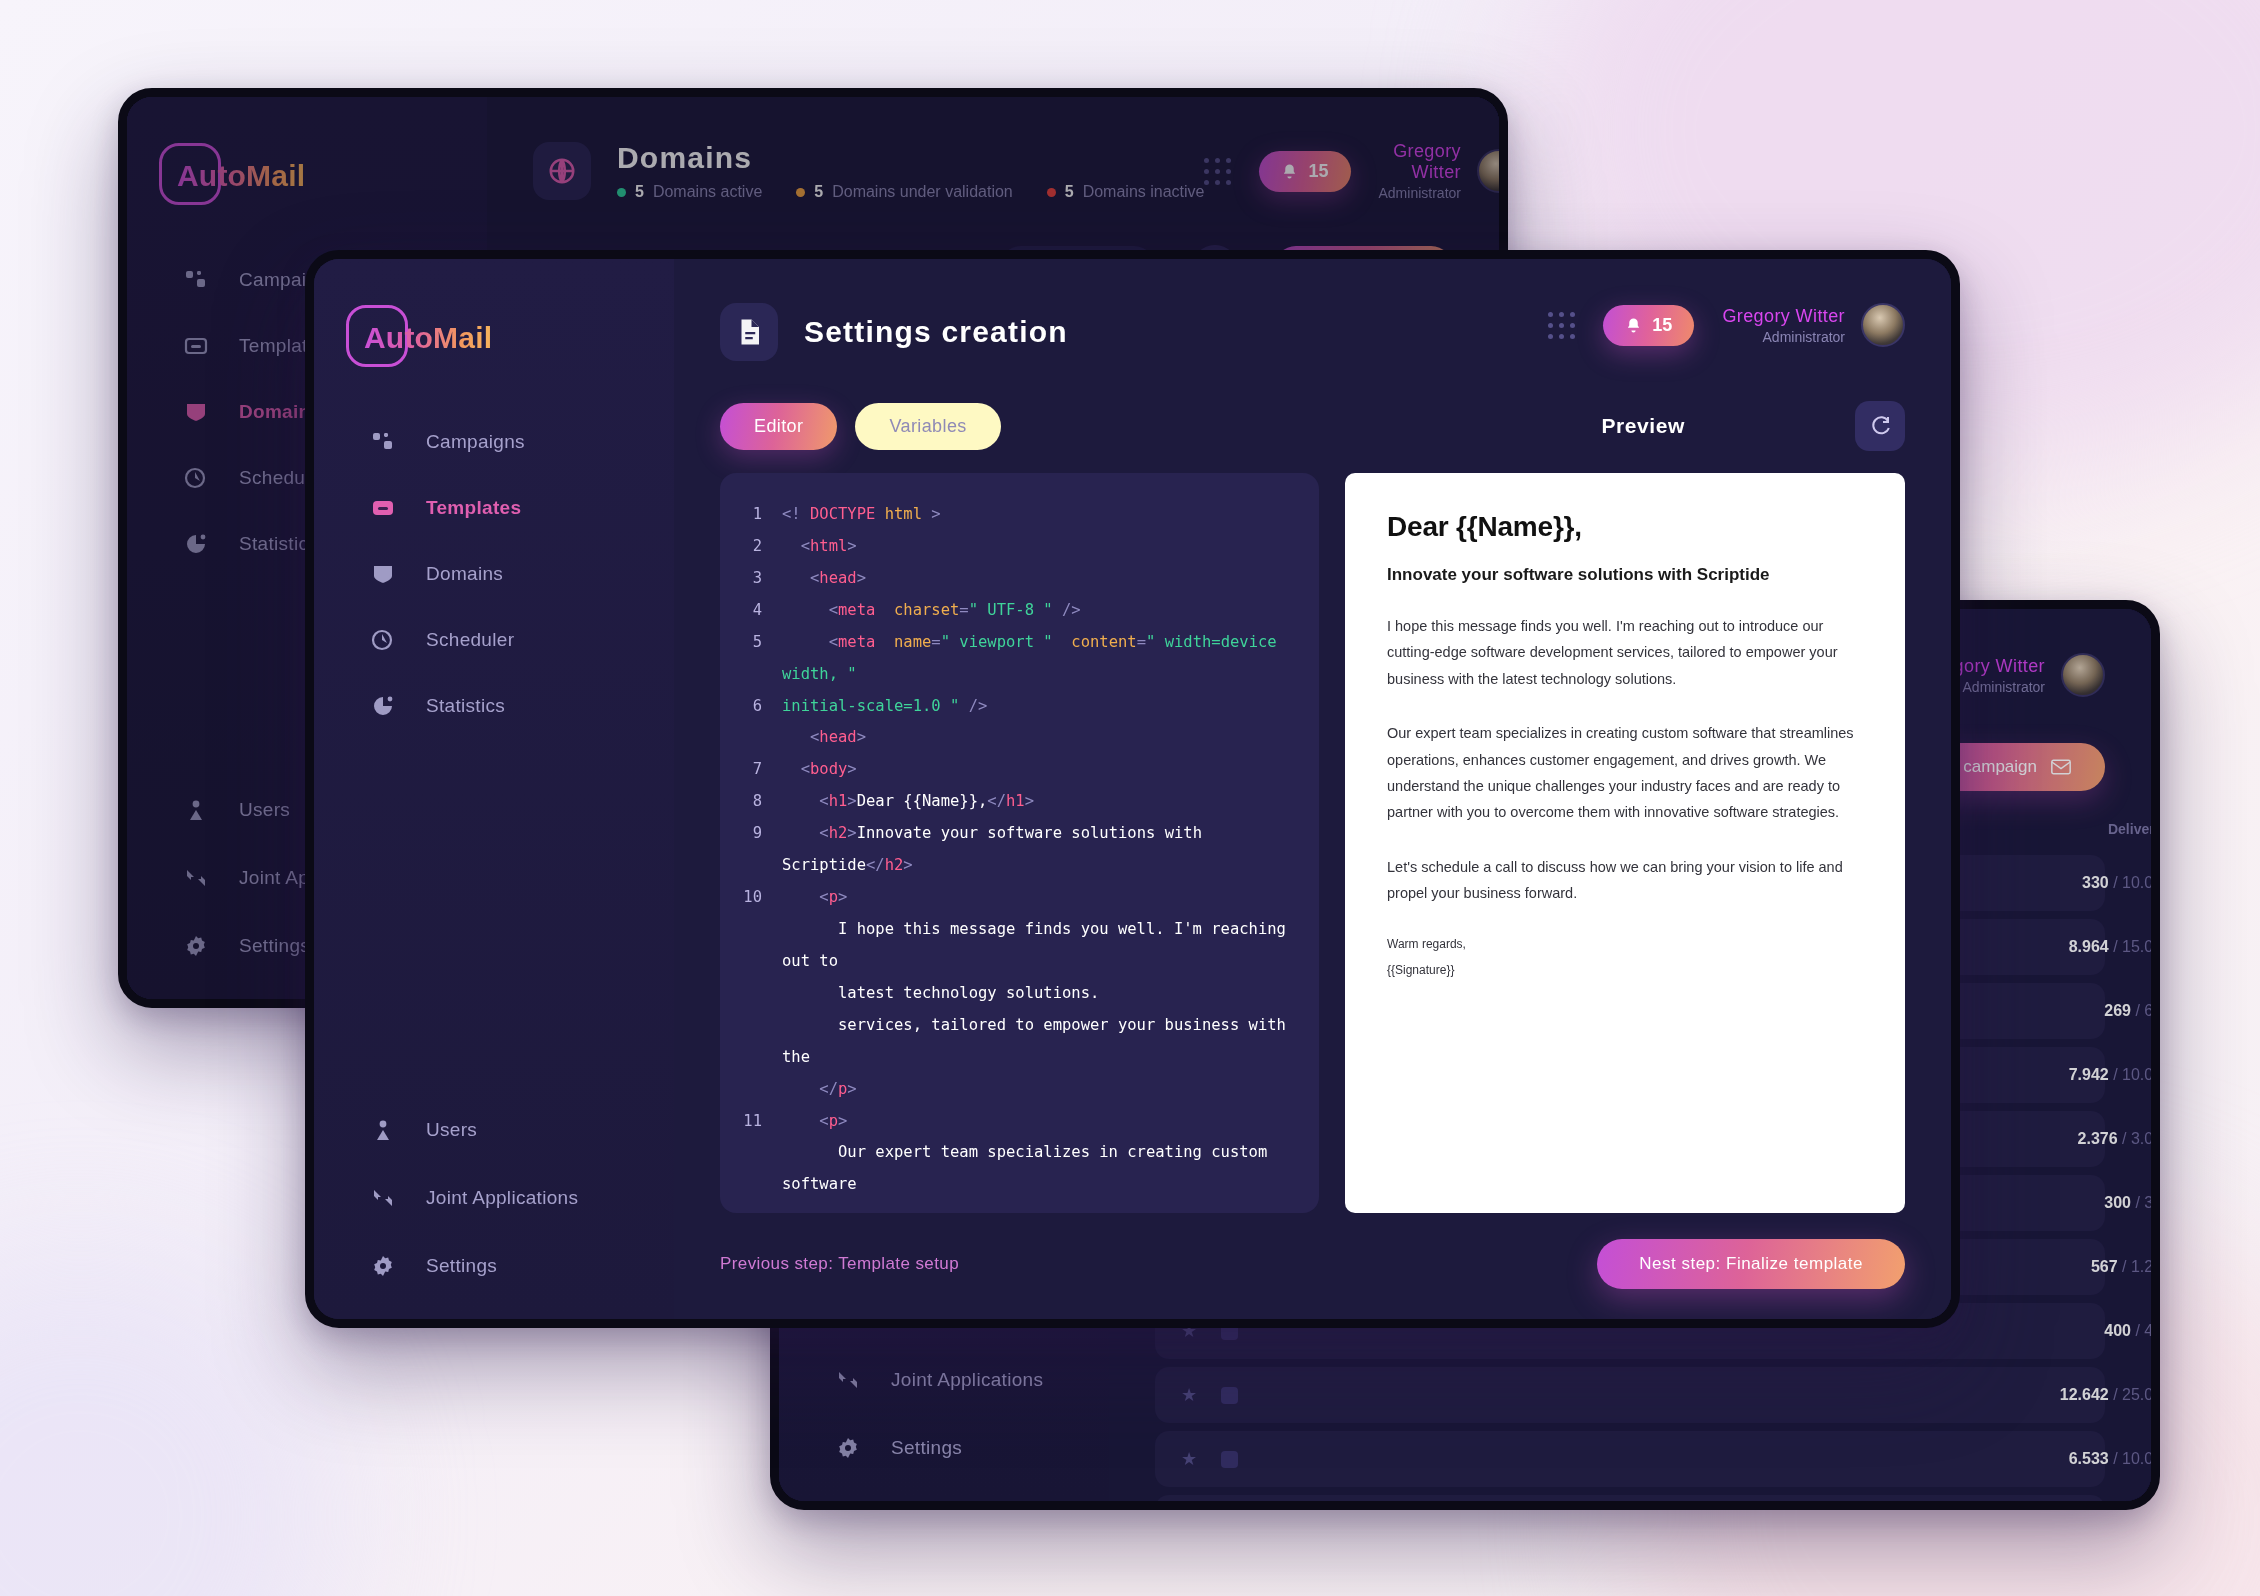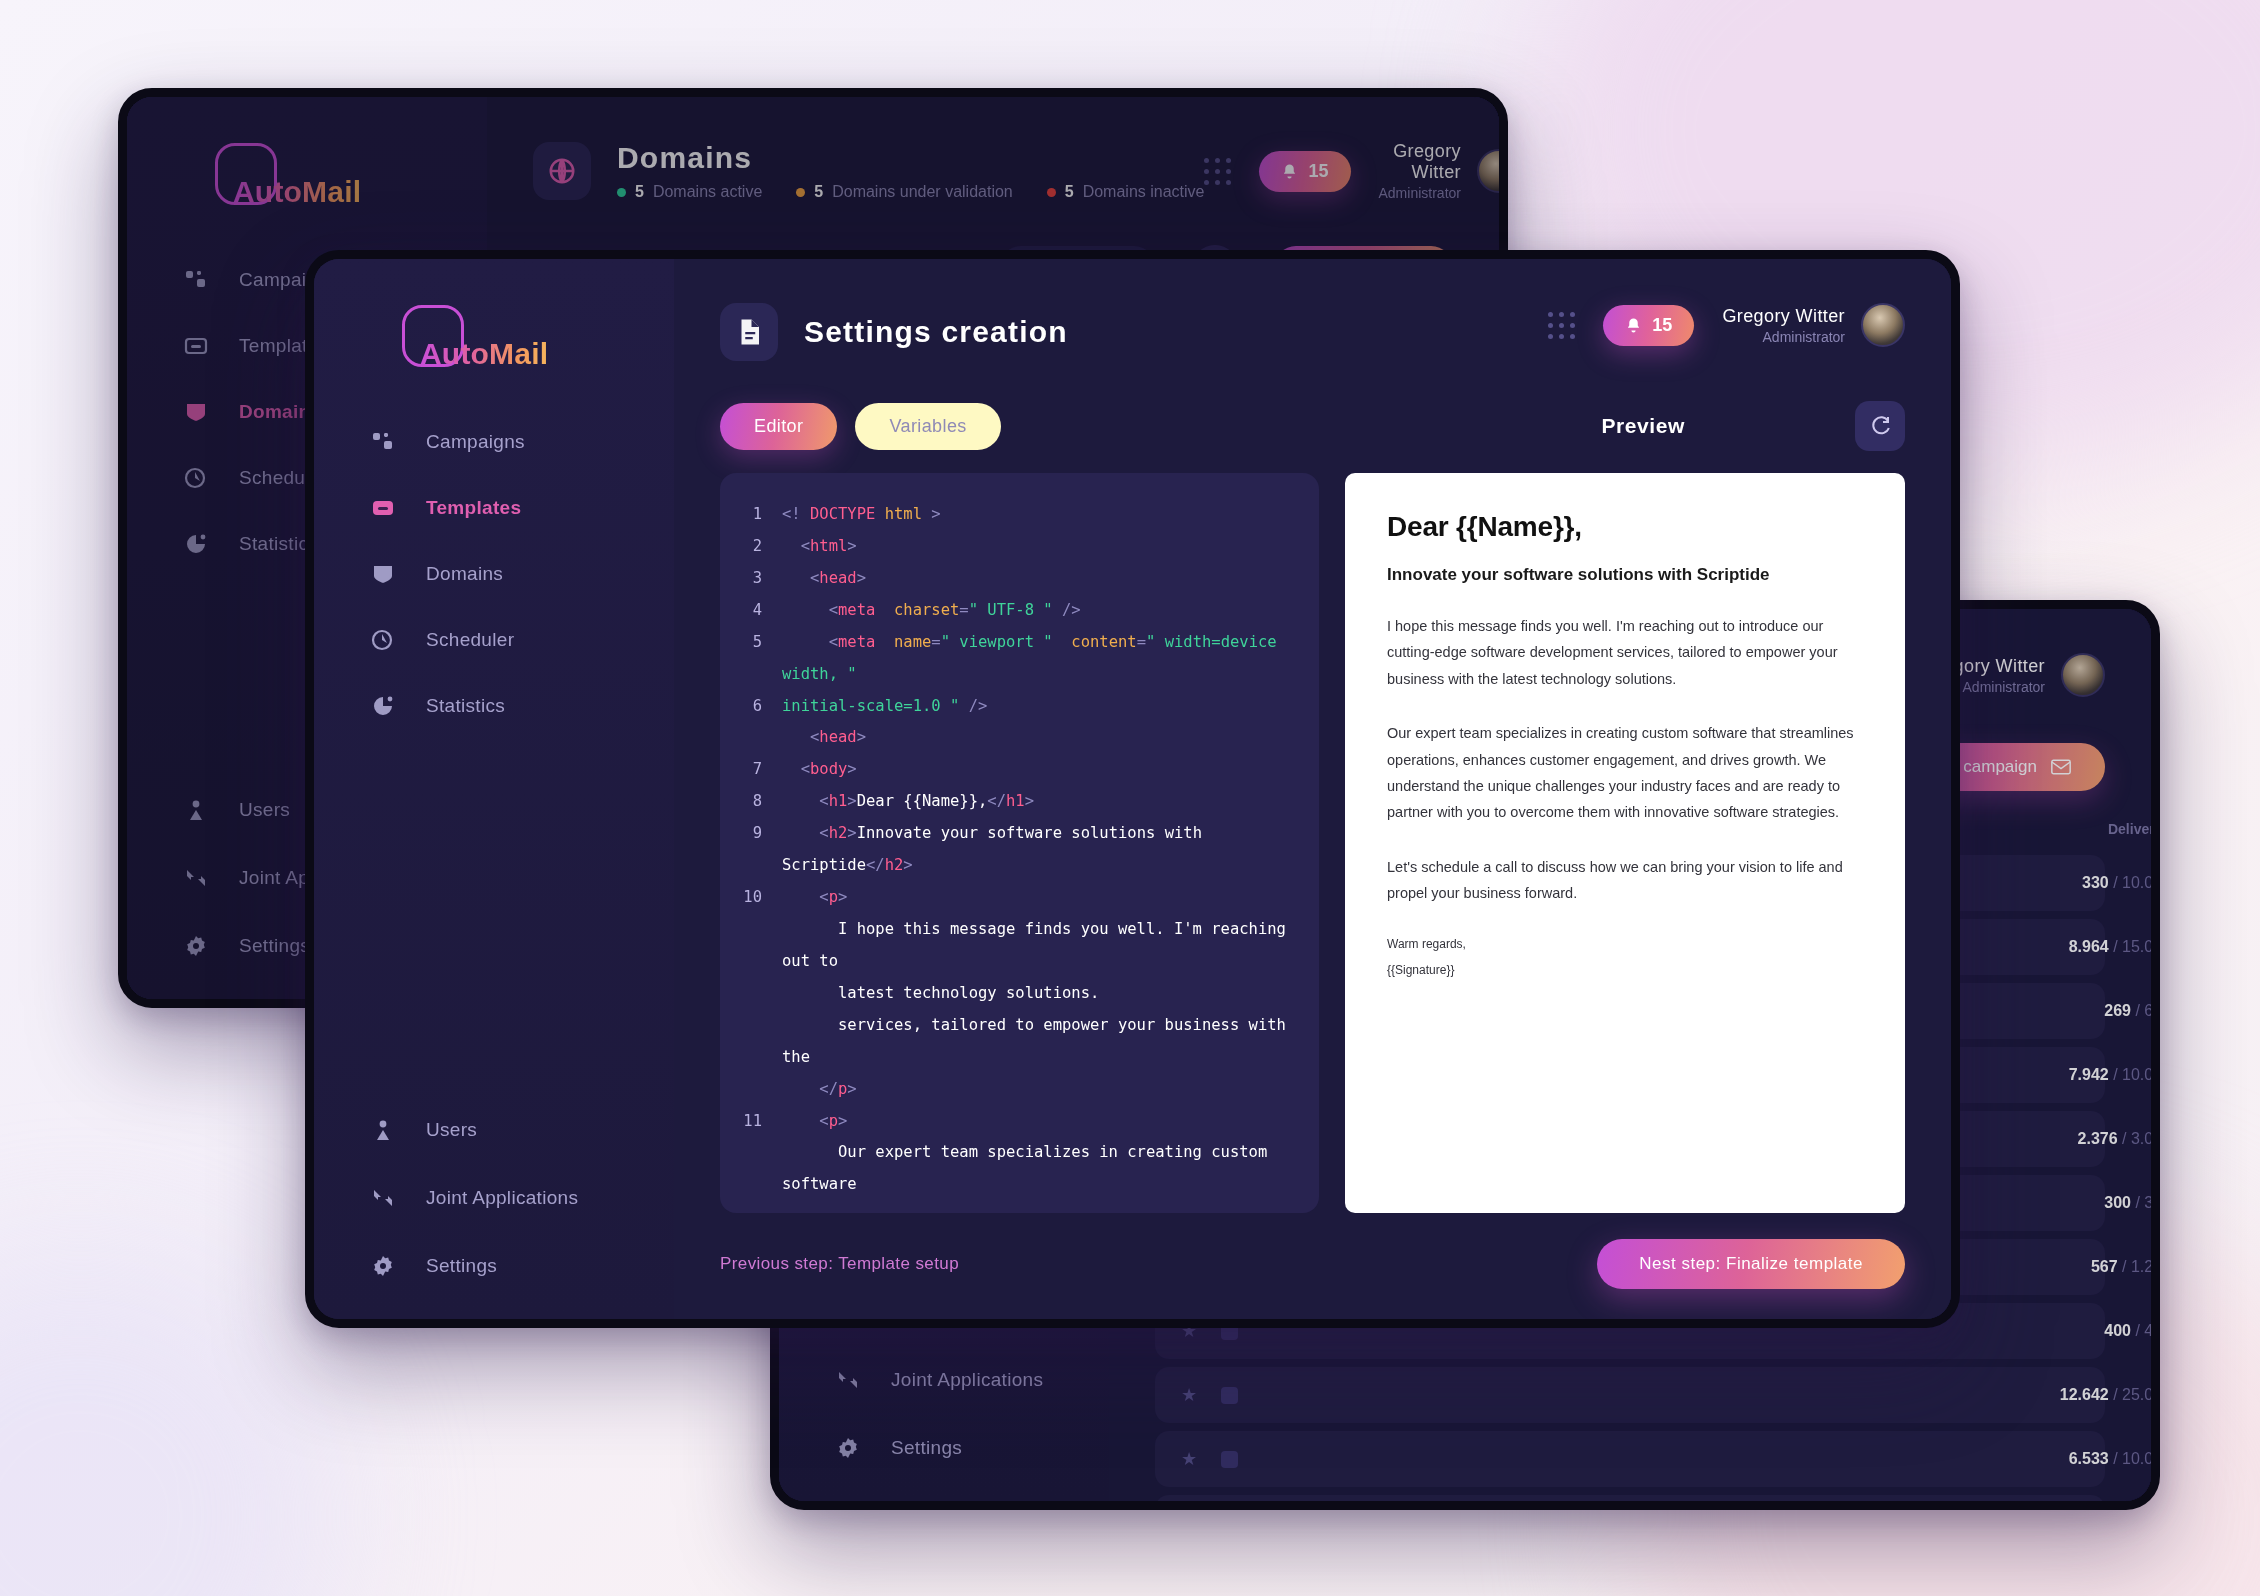--- a/index.html
+++ b/index.html
@@ -34,21 +34,21 @@
 
   
   .sidebar{
     width:360px;flex:0 0 360px;
     background:linear-gradient(180deg,#211c44 0%,#1d193c 100%);
     display:flex;flex-direction:column;
     padding:46px 0 40px 0;position:relative;
   }
   .sidebar.narrow{width:330px;flex:0 0 330px;}
   .logo{
-    margin:0 0 58px 88px;display:flex;align-items:flex-end;
+    margin:0 0 58px 32px;display:flex;align-items:center;
     width:124px;height:66px;position:relative;
   }
   .logo-mark{
     position:absolute;left:0;top:0;width:62px;height:62px;border-radius:20px;
     border:3px solid #c84fd6;
   }
   .logo-text{
     position:relative;left:18px;font-size:30px;font-weight:700;letter-spacing:.2px;
     background:linear-gradient(90deg,#c94fd8 0%,#e0629f 40%,#f2975f 75%,#f6b45c 100%);
     -webkit-background-clip:text;background-clip:text;color:transparent;
@@ -83,21 +83,21 @@
   .bell{
     display:flex;align-items:center;gap:10px;
     padding:10px 22px;border-radius:30px;
     background:linear-gradient(100deg,#c24fd4 0%,#e0629b 50%,#ef8a6b 100%);
     color:#fff;font-size:18px;font-weight:700;
     box-shadow:0 8px 26px rgba(199,79,194,.35);
   }
   .bell svg{width:17px;height:17px;fill:#fff;}
   .user{display:flex;align-items:center;gap:16px;}
   .user-txt{text-align:right;}
-  .user-name{font-size:18px;color:#ffffff;font-weight:400;letter-spacing:.4px;}
+  .user-name{font-size:18px;color:#d946ef;font-weight:400;letter-spacing:.4px;}
   .user-role{font-size:14px;color:#8a85b4;margin-top:2px;}
   .avatar{
     width:44px;height:44px;border-radius:50%;flex:0 0 44px;
     background:radial-gradient(circle at 42% 32%,#d9c9b2 0%,#8d7a62 44%,#413a38 72%,#262231 100%);
     border:2px solid #3a3566;
   }
 
   
   .tabs{display:flex;gap:18px;margin-top:40px;text-align:center;}
   .tab{

